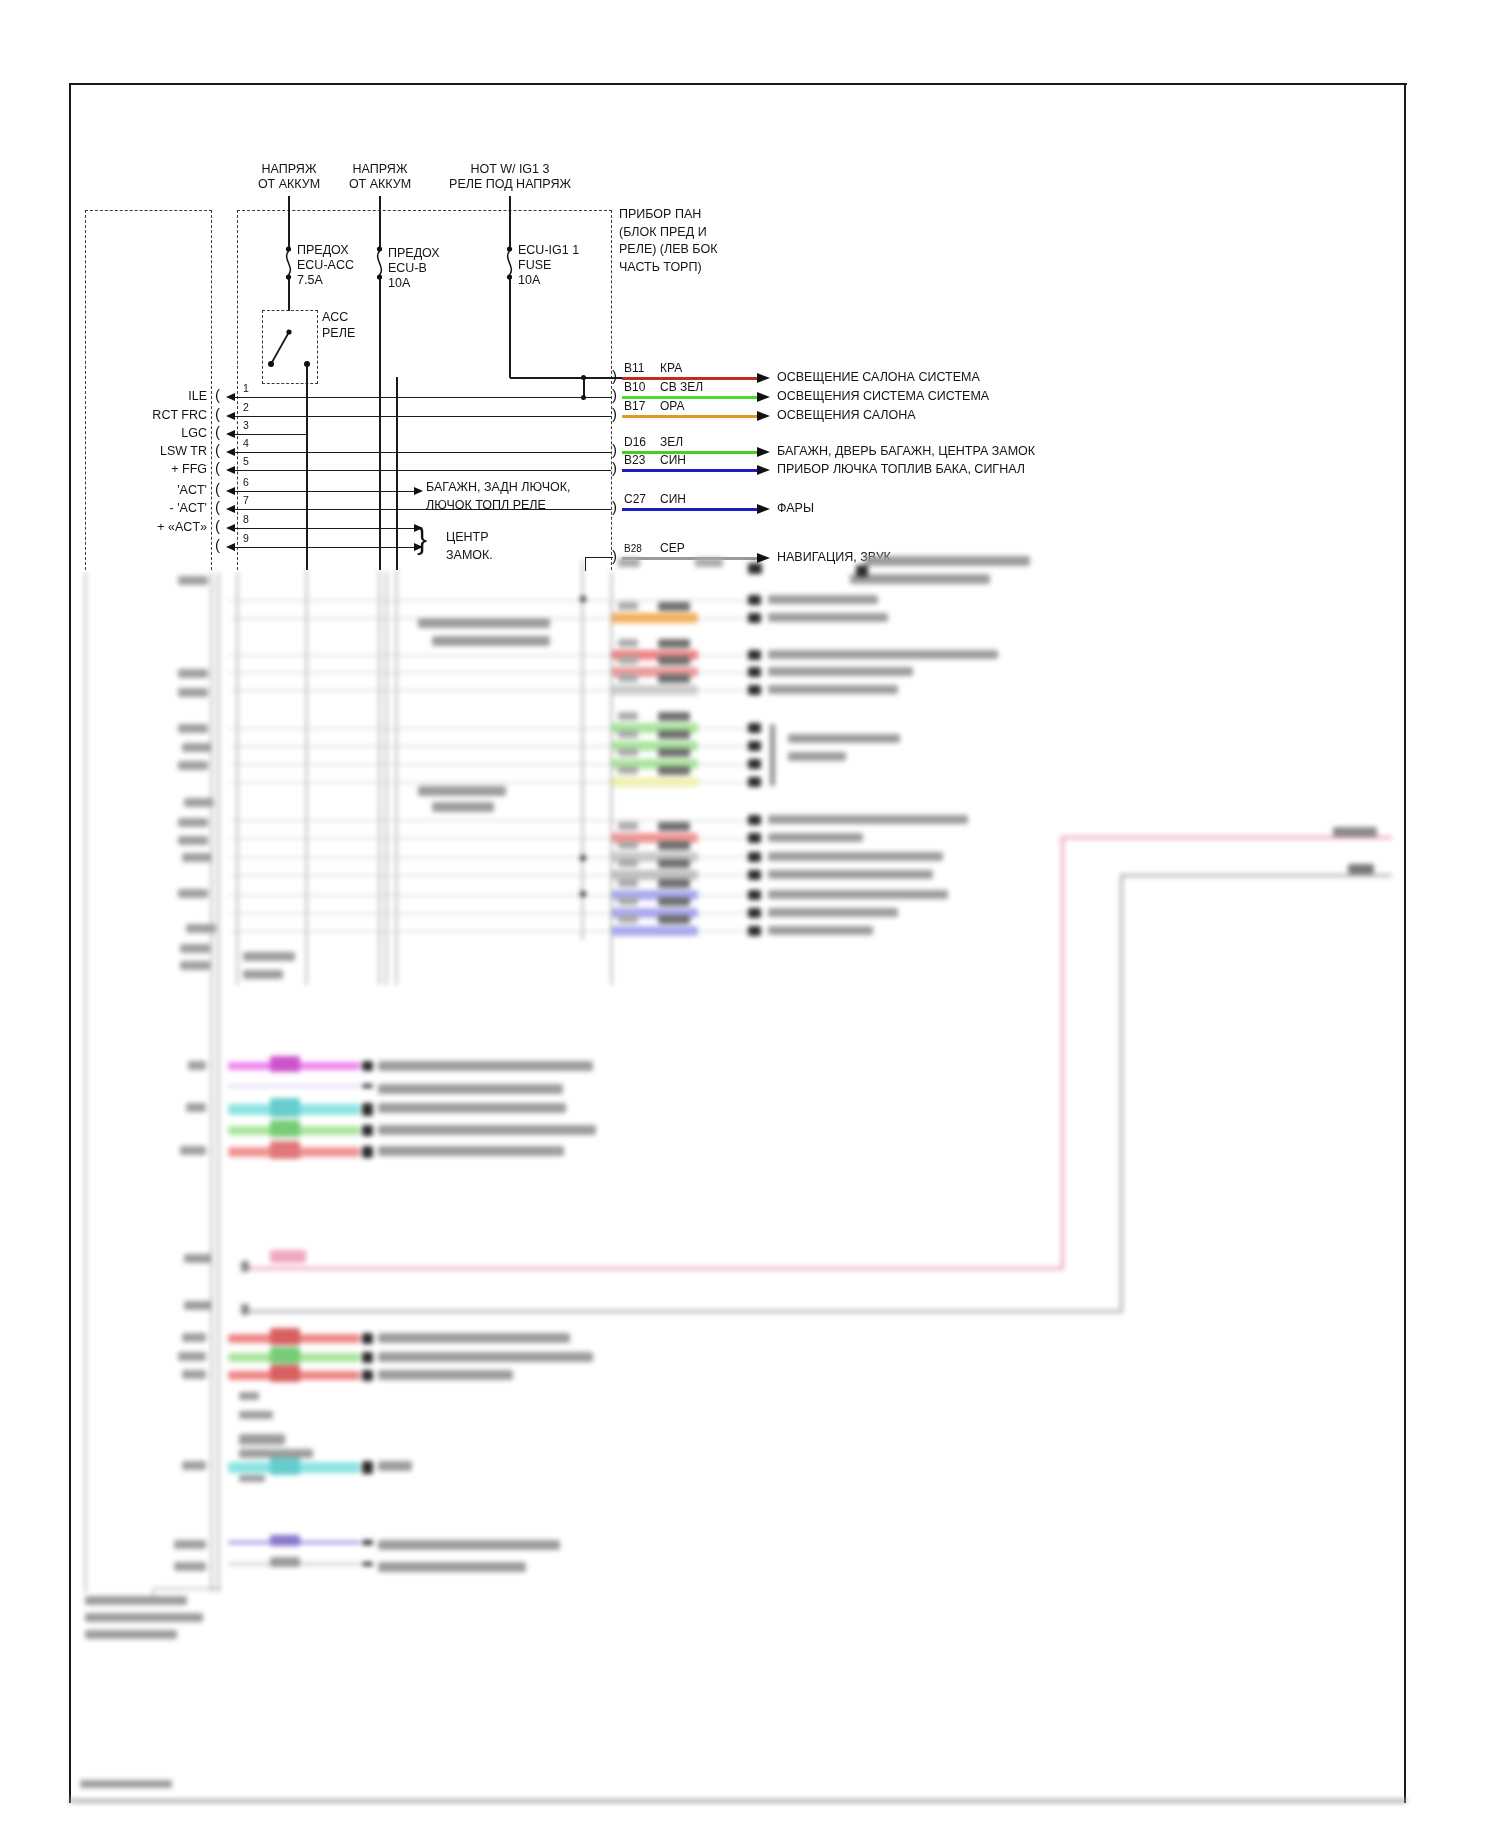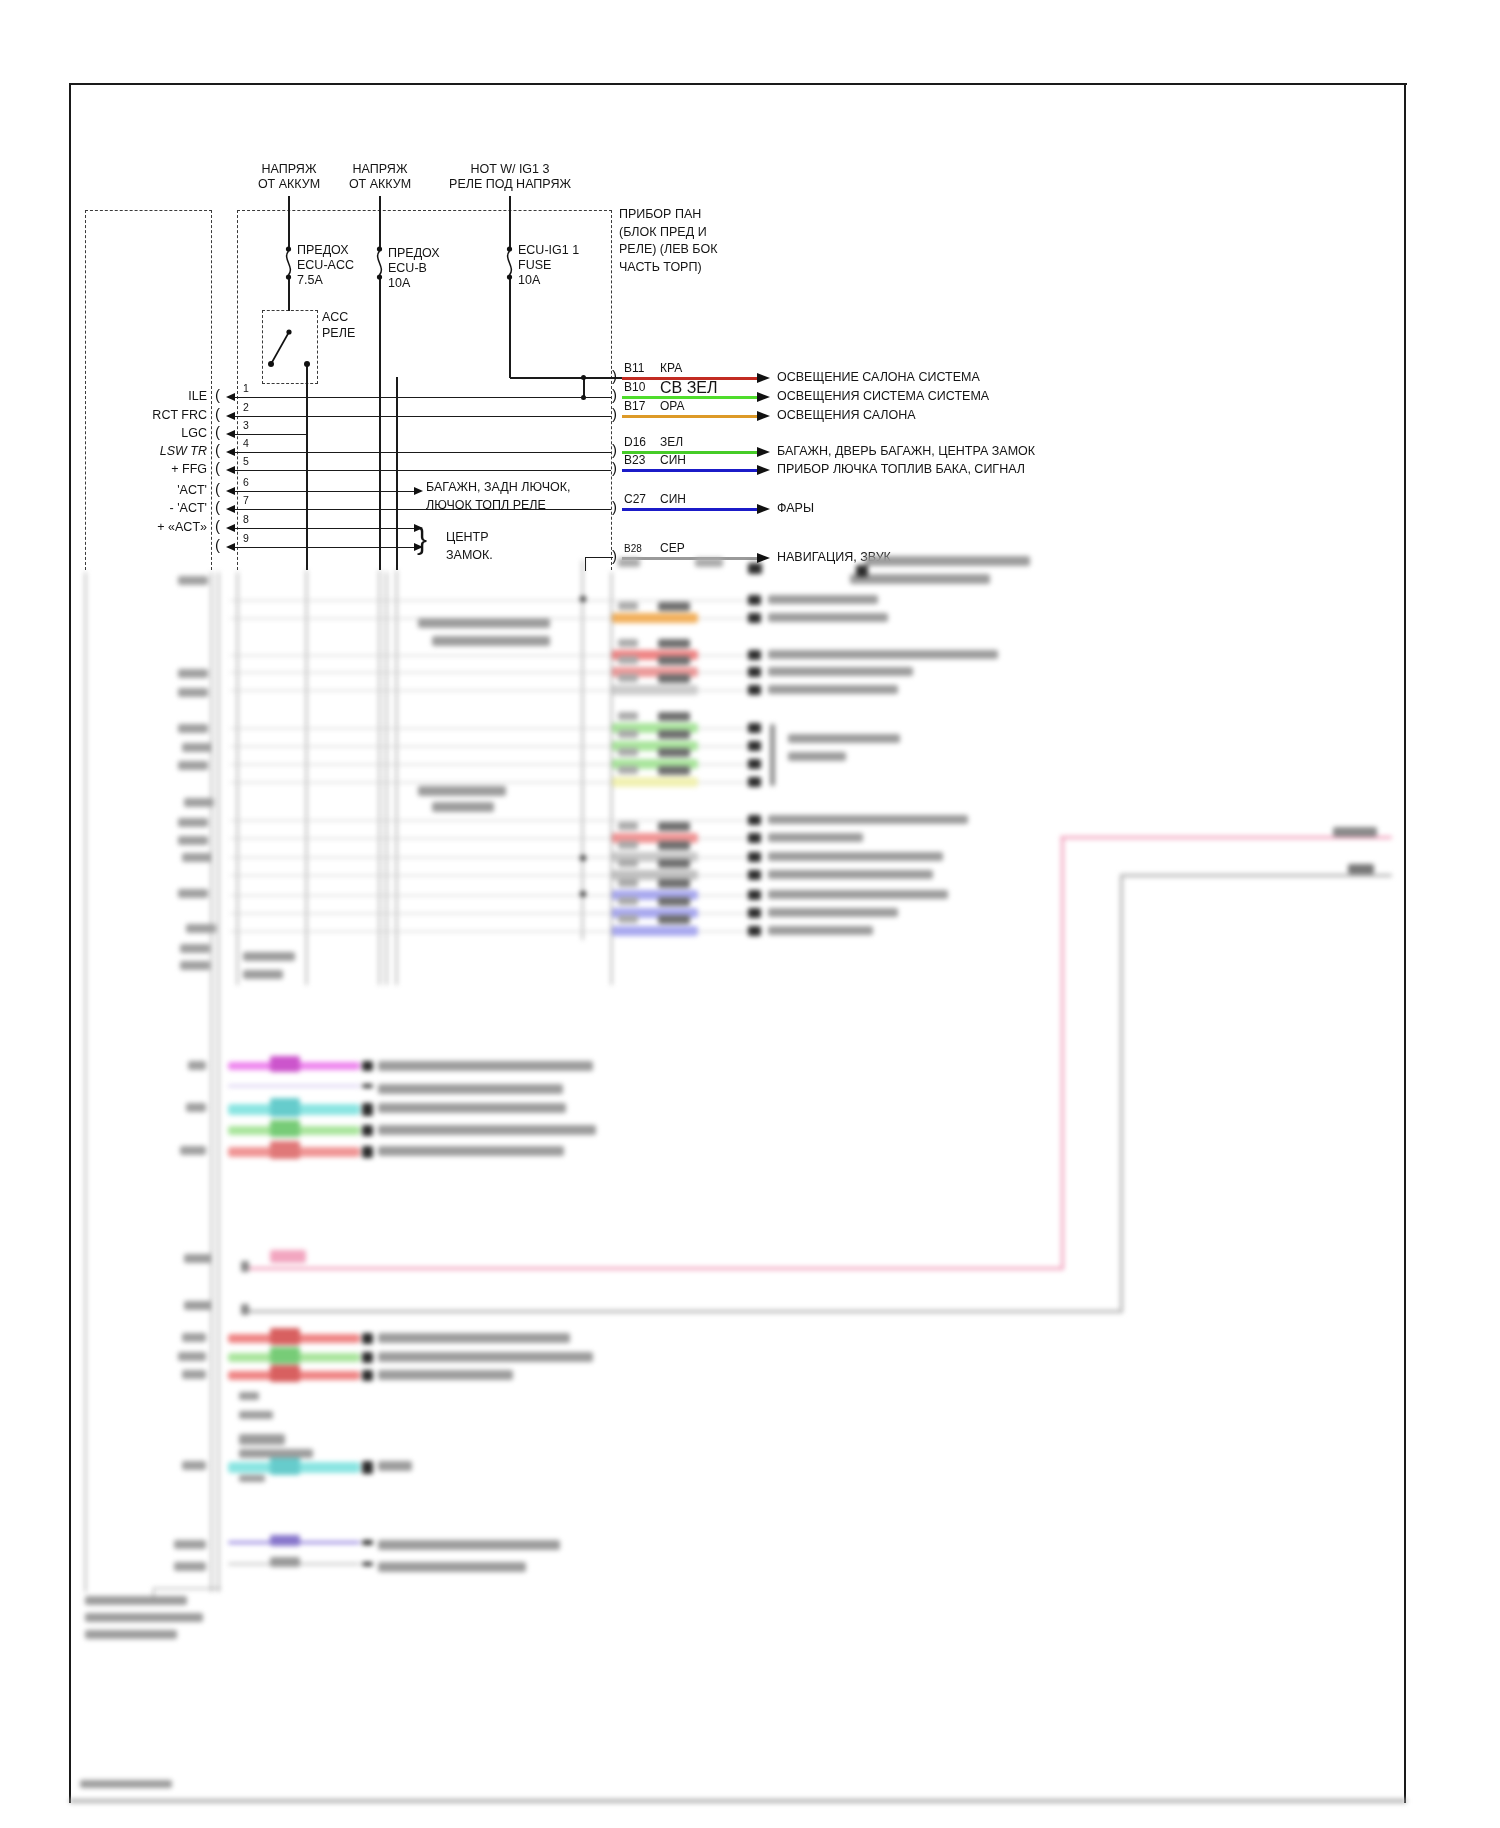--- a/index.html
+++ b/index.html
@@ -141,21 +141,21 @@
       <div class="t tr" style="left:100px;top:408px;width:107px;">RCT FRC</div>
       <div class="brk" style="left:215px;top:405px;">(</div>
       <div class="arrL" style="left:226px;top:412px;"></div>
       <div class="t" style="left:243px;top:400px;font-size:10.5px;">2</div>
       <div class="ln" style="left:234px;top:416px;width:377px;height:1.2px;"></div>
       <div class="t tr" style="left:100px;top:426px;width:107px;">LGC</div>
       <div class="brk" style="left:215px;top:423px;">(</div>
       <div class="arrL" style="left:226px;top:430px;"></div>
       <div class="t" style="left:243px;top:418px;font-size:10.5px;">3</div>
       <div class="ln" style="left:234px;top:434px;width:73px;height:1.2px;"></div>
-      <div class="t tr" style="left:100px;top:444px;width:107px;font-style:italic;">LSW TR</div>
+      <div class="t tr" style="left:100px;top:444px;width:107px;">LSW TR</div>
       <div class="brk" style="left:215px;top:441px;">(</div>
       <div class="arrL" style="left:226px;top:448px;"></div>
       <div class="t" style="left:243px;top:436px;font-size:10.5px;">4</div>
       <div class="ln" style="left:234px;top:452px;width:377px;height:1.2px;"></div>
       <div class="t tr" style="left:100px;top:462px;width:107px;">+ FFG</div>
       <div class="brk" style="left:215px;top:459px;">(</div>
       <div class="arrL" style="left:226px;top:466px;"></div>
       <div class="t" style="left:243px;top:454px;font-size:10.5px;">5</div>
       <div class="ln" style="left:234px;top:470px;width:377px;height:1.2px;"></div>
       <div class="t tr" style="left:100px;top:483px;width:107px;">'ACT'</div>
@@ -183,21 +183,21 @@
     </div>
   <div id="wires-layer" class="abs" style="left:0;top:0;">
       <div class="brk" style="left:612px;top:367px;">)</div>
       <div class="t" style="left:624px;top:361px;font-size:12px;">B11</div>
       <div class="t" style="left:660px;top:361px;font-size:12px;">КРА</div>
       <div class="wire" style="left:622px;top:376.5px;width:135px;background:#c22b22;"></div>
       <div class="arrR" style="left:757px;top:372.5px;"></div>
       <div class="t" style="left:777px;top:370px;text-align:right;">ОСВЕЩЕНИЕ САЛОНА СИСТЕМА</div>
       <div class="brk" style="left:612px;top:386px;">)</div>
       <div class="t" style="left:624px;top:380px;font-size:12px;">B10</div>
-      <div class="t" style="left:660px;top:380px;font-size:16px;">СВ ЗЕЛ</div>
+      <div class="t" style="left:660px;top:380px;font-size:12px;">СВ ЗЕЛ</div>
       <div class="wire" style="left:622px;top:395.5px;width:135px;background:#4fdd2c;"></div>
       <div class="arrR" style="left:757px;top:391.5px;"></div>
       <div class="t" style="left:777px;top:389px;">ОСВЕЩЕНИЯ СИСТЕМА СИСТЕМА</div>
       <div class="brk" style="left:612px;top:405px;">)</div>
       <div class="t" style="left:624px;top:399px;font-size:12px;">B17</div>
       <div class="t" style="left:660px;top:399px;font-size:12px;">ОРА</div>
       <div class="wire" style="left:622px;top:414.5px;width:135px;background:#dd9a28;"></div>
       <div class="arrR" style="left:757px;top:410.5px;"></div>
       <div class="t" style="left:777px;top:408px;">ОСВЕЩЕНИЯ САЛОНА</div>
       <div class="brk" style="left:612px;top:441px;">)</div>

